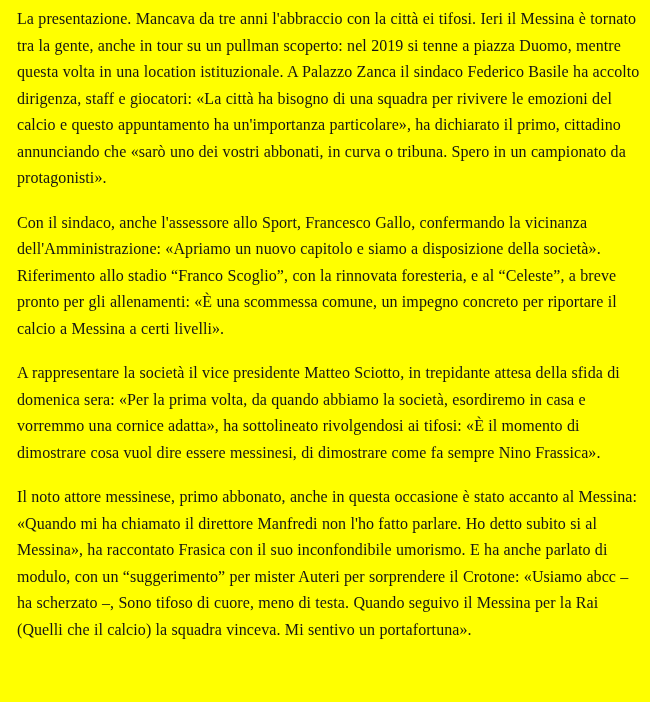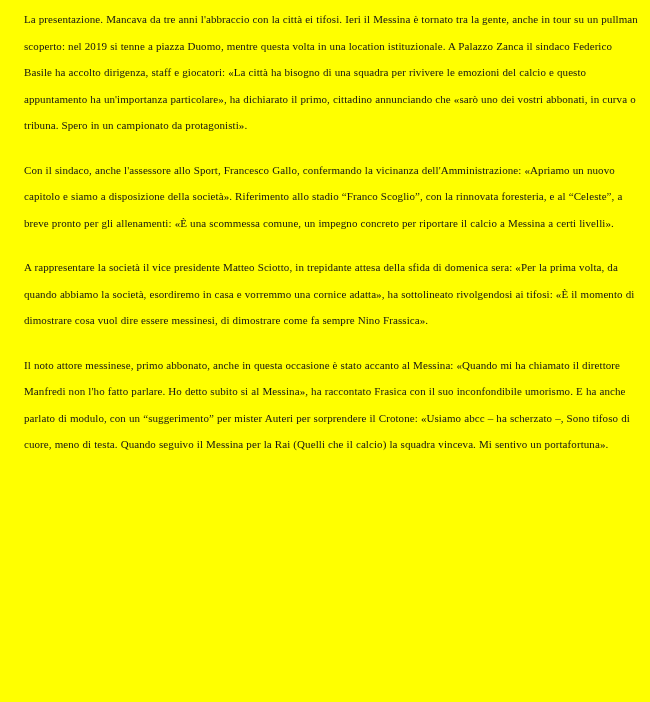--- a/index.html
+++ b/index.html
@@ -13,23 +13,23 @@
     font-family: "Liberation Serif", serif;
     color: #111111;
     overflow: hidden;
   }
   .article {
     padding: 6px 8px 0 8px;
     box-sizing: border-box;
     width: 650px;
   }
   .para {
-    font-size: 11px;
+    font-size: 16px;
     line-height: 26.5px;
-    margin: 0 0 18px 16px;
+    margin: 0 0 18px 9px;
     text-align: left;
     color: #141414;
     letter-spacing: 0.08px;
     word-spacing: 0.2px;
   }
   .para:last-child {
     margin-bottom: 0;
   }
 </style>
 </head>

